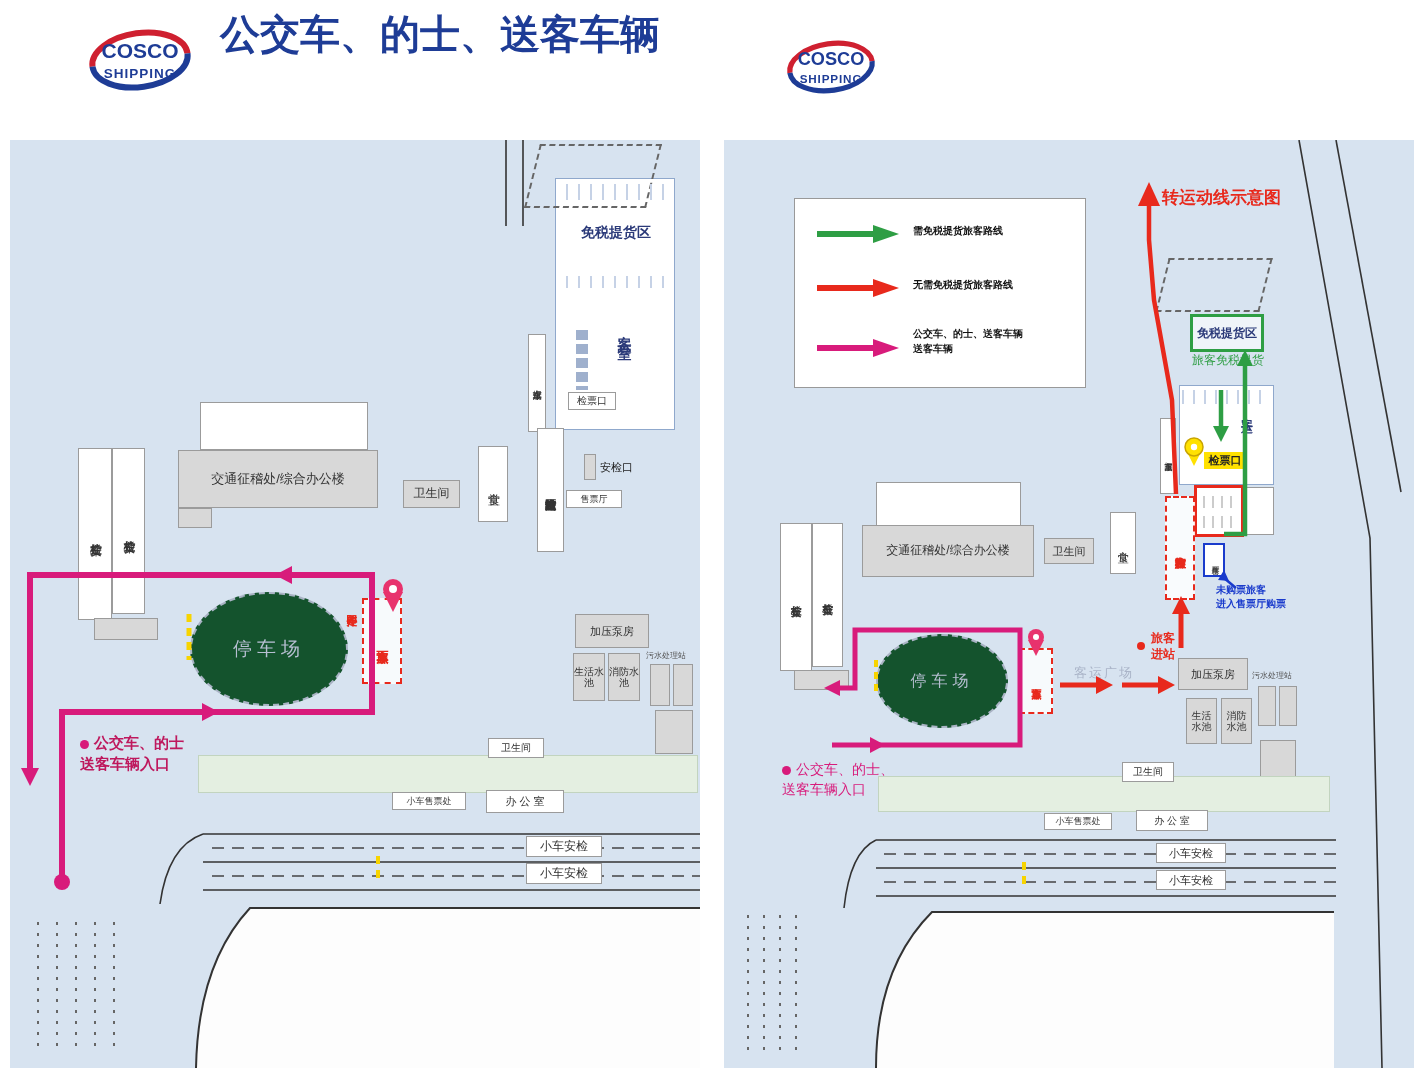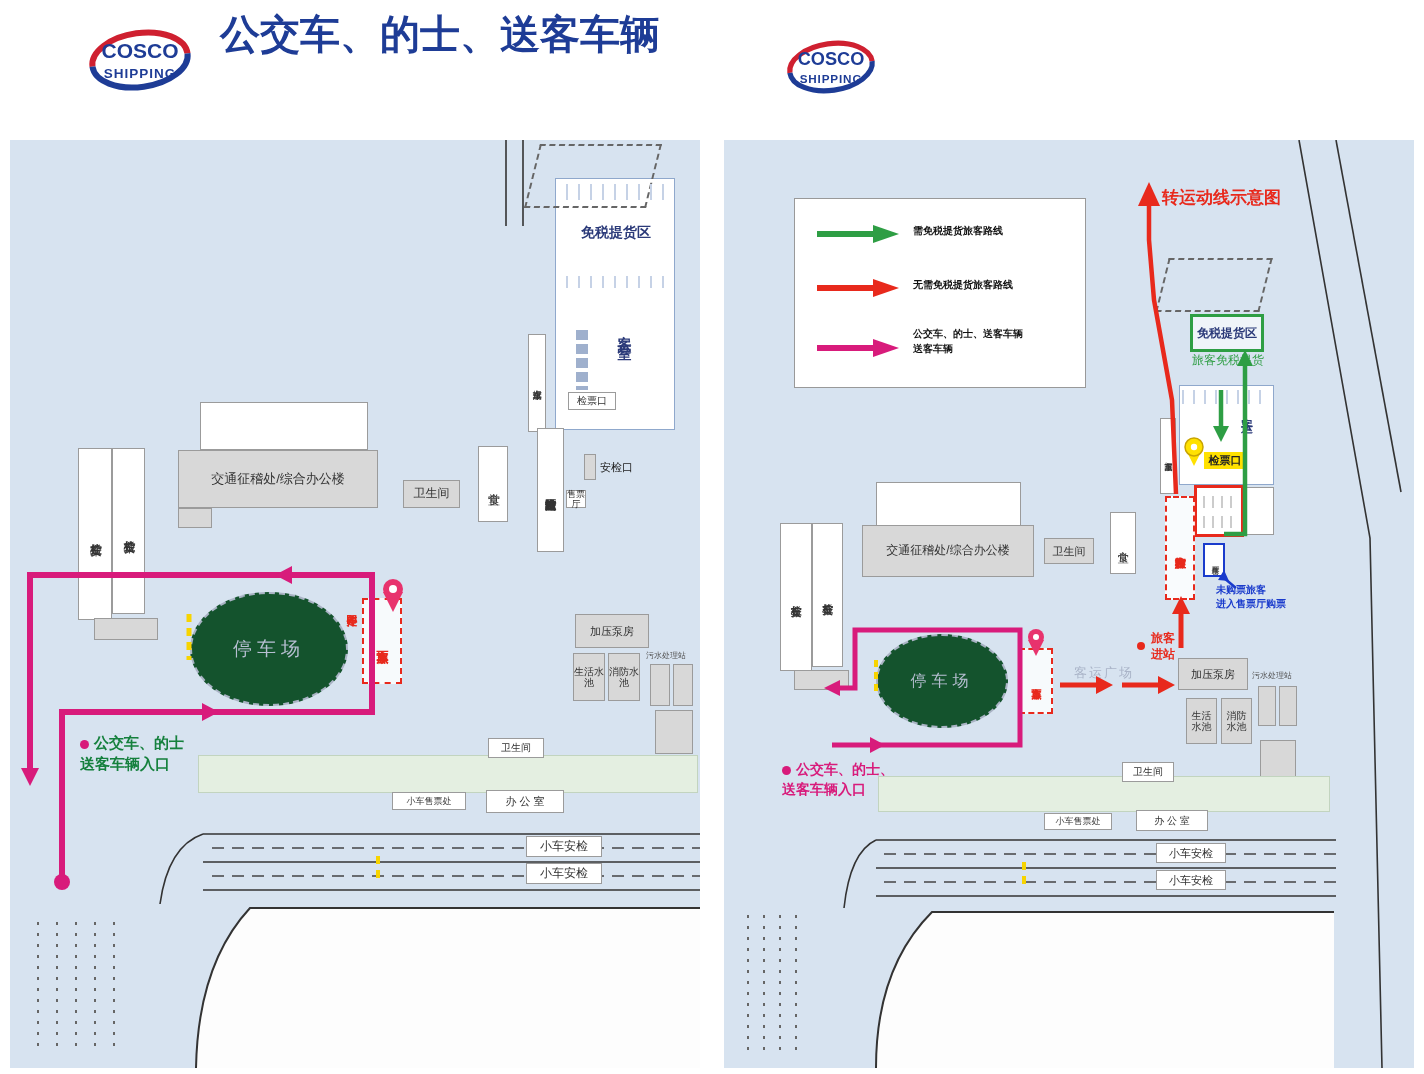--- a/index.html
+++ b/index.html
@@ -69,21 +69,21 @@
     <div class="t" style="left:556px;top:44px;width:102px;height:16px;background:repeating-linear-gradient(90deg,#c6d2e6 0 2px,transparent 2px 12px)"></div>
     <div class="t" style="left:556px;top:136px;width:102px;height:12px;background:repeating-linear-gradient(90deg,#c6d2e6 0 2px,transparent 2px 12px)"></div>
     <div class="t" style="left:560px;top:84px;width:92px;height:22px;color:#2b3a79;font-size:14px;font-weight:bold;text-align:center">免税提货区</div>
     <div class="t" style="left:566px;top:190px;width:12px;height:60px;background:repeating-linear-gradient(180deg,#9fb0cd 0 10px,transparent 10px 14px)"></div>
     <div class="t v" style="left:606px;top:184px;height:92px;color:#2b3a79;font-size:14px;font-weight:bold;letter-spacing:5px">客运室</div>
     <div class="bld w v" style="left:518px;top:194px;width:18px;height:98px;font-size:9px">摆渡车上车点</div>
     <div class="bld w" style="left:558px;top:252px;width:48px;height:18px;font-size:10px">检票口</div>
     <div class="bld w v" style="left:527px;top:288px;width:27px;height:124px;font-size:11px;font-weight:bold">进站防疫检查区</div>
     <div class="bld" style="left:574px;top:314px;width:12px;height:26px"></div>
     <div class="t" style="left:590px;top:320px;width:50px;height:16px;font-size:11px;color:#222">安检口</div>
-    <div class="bld w" style="left:556px;top:350px;width:20px;height:18px;font-size:9px">售票厅</div>
+    <div class="bld w" style="left:556px;top:350px;width:56px;height:18px;font-size:9px">售票厅</div>
     <div class="bld w v" style="left:468px;top:306px;width:30px;height:76px;font-size:12px">食堂</div>
     <div class="bld" style="left:393px;top:340px;width:57px;height:28px;font-size:12px">卫生间</div>
     <div class="bld w" style="left:190px;top:262px;width:168px;height:48px"></div>
     <div class="bld" style="left:168px;top:310px;width:200px;height:58px;font-size:13px">交通征稽处/综合办公楼</div>
     <div class="bld" style="left:168px;top:368px;width:34px;height:20px"></div>
     <div class="bld w v" style="left:68px;top:308px;width:34px;height:172px;font-size:12px">货车安检处</div>
     <div class="bld w v" style="left:102px;top:308px;width:33px;height:166px;font-size:12px">货车安检处</div>
     <div class="bld" style="left:84px;top:478px;width:64px;height:22px"></div>
     <div class="parking" style="left:180px;top:452px;width:158px;height:114px;font-size:19px">停车场</div>
     <div class="bld" style="left:565px;top:474px;width:74px;height:34px;font-size:11px">加压泵房</div>
@@ -97,21 +97,21 @@
     <div class="bld w" style="left:478px;top:598px;width:56px;height:20px;font-size:10px">卫生间</div>
     <div class="bld w" style="left:382px;top:652px;width:74px;height:18px;font-size:9px">小车售票处</div>
     <div class="bld w" style="left:476px;top:650px;width:78px;height:23px;font-size:11px">办 公 室</div>
     <div class="bld w" style="left:516px;top:696px;width:76px;height:21px;font-size:12px">小车安检</div>
     <div class="bld w" style="left:516px;top:723px;width:76px;height:21px;font-size:12px">小车安检</div>
 
     <div class="t" style="left:352px;top:458px;width:40px;height:86px;border:2px dashed #e8291c;background:rgba(255,255,255,.8);display:flex;align-items:center;justify-content:center">
       <span class="v" style="color:#e8291c;font-size:12px;font-weight:bold">旅客下车点</span>
     </div>
     <div class="t v" style="left:334px;top:466px;height:70px;color:#e8291c;font-size:11px;font-weight:bold">即走即停</div>
-    <div class="t" style="left:70px;top:592px;width:170px;color:#15803d;font-weight:bold;font-size:15px;line-height:1.4">
+    <div class="t" style="left:70px;top:592px;width:170px;color:#be185d;font-weight:bold;font-size:15px;line-height:1.4">
       <span class="dot"></span><span>公交车、的士</span><br>
       <span>送客车辆入口</span>
     </div>
 
     <svg class="routes" width="690" height="928">
       <path d="M179,474 V520" stroke="#f7d400" stroke-width="5" stroke-dasharray="8 6" fill="none"></path>
       <circle cx="52" cy="742" r="8" fill="#d81b7b"></circle>
       <path d="M52,742 V572 H362 V435 H20 V630" stroke="#d81b7b" stroke-width="6" fill="none"></path>
       <polygon points="192,563 209,572 192,581" fill="#d81b7b"></polygon>
       <polygon points="282,426 265,435 282,444" fill="#d81b7b"></polygon>
@@ -231,21 +231,21 @@
       <span>进入售票厅购票</span>
     </div>
     <div class="t" style="left:424px;top:490px;width:30px;font-size:12px;font-weight:bold;color:#e8291c;text-align:center;line-height:1.35">
       <span>旅客</span><br>
       <span>进站</span>
     </div>
     <div class="t" style="left:350px;top:524px;width:70px;font-size:13px;color:#aab4c8;letter-spacing:2px">客运广场</div>
     <div class="t" style="left:295px;top:508px;width:34px;height:66px;border:2px dashed #e8291c;background:rgba(255,255,255,.8);display:flex;align-items:center;justify-content:center">
       <span class="v" style="color:#e8291c;font-size:10px;font-weight:bold">旅客下车点</span>
     </div>
-    <div class="t" style="left:58px;top:620px;width:160px;color:#d81b7b;font-weight:bold;font-size:14px;line-height:1.4">
+    <div class="t" style="left:58px;top:620px;width:160px;color:#d81b7b;font-weight:normal;font-size:14px;line-height:1.4">
       <span class="dot"></span><span>公交车、的士、</span><br>
       <span>送客车辆入口</span>
     </div>
 
     <svg class="routes" width="690" height="928">
 
       <path d="M108,605 H146" stroke="#d81b7b" stroke-width="5" fill="none"></path>
       <polygon points="146,597 161,605 146,613" fill="#d81b7b"></polygon>
       <path d="M152,605 H296 V490 H131 V548 H114" stroke="#d81b7b" stroke-width="5" fill="none"></path>
       <polygon points="116,540 100,548 116,556" fill="#d81b7b"></polygon>

